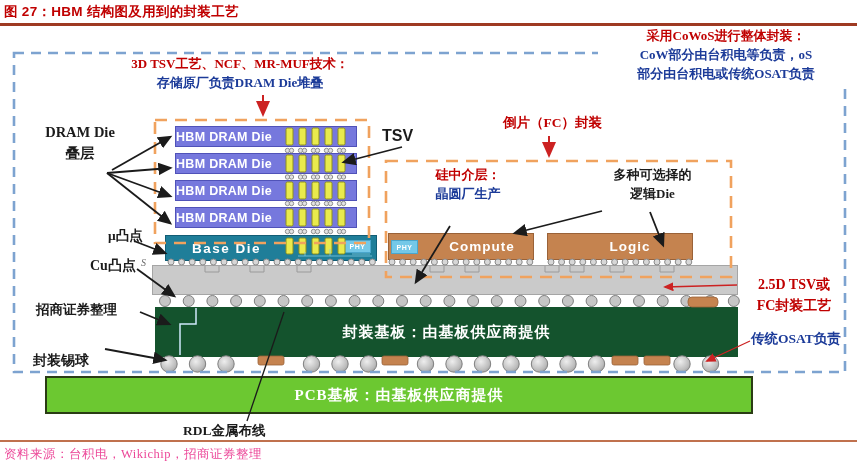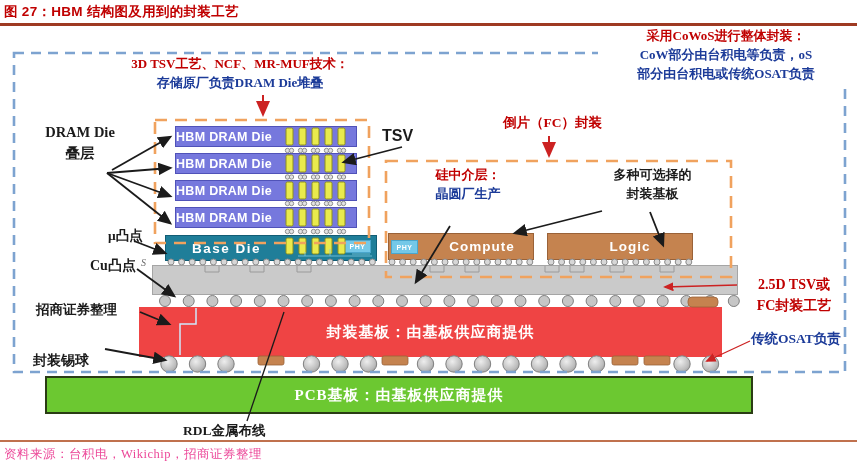--- a/index.html
+++ b/index.html
@@ -14,21 +14,21 @@
   .blk{position:absolute;display:flex;align-items:center;box-sizing:border-box;
        font-family:"Liberation Sans",sans-serif;font-weight:bold;color:#fff;}
   .dram{left:175px;width:182px;height:21px;background:#7678dd;border:1px solid #5052b8;
         font-size:12.5px;letter-spacing:.3px;}
   .base{left:165px;top:235px;width:212px;height:26px;background:#1f7e99;border:1px solid #125d75;
         font-size:13.5px;letter-spacing:1.5px;padding-left:26px;}
   .phy{background:#74c8e8;border:1px solid #4aa6cc;font-size:7px;justify-content:center;letter-spacing:.5px;}
   .odie{top:233px;width:146px;height:27px;background:#c5834f;border:1px solid #9a6238;
         font-size:13.5px;letter-spacing:1px;justify-content:center;padding-left:20px;}
   .interposer{left:152px;top:265px;width:586px;height:30px;background:#cacaca;border:1px solid #a5a5a5;}
-  .substrate{left:139px;top:307px;width:583px;height:50px;background:#ef4444;
+  .substrate{left:155px;top:307px;width:583px;height:50px;background:#14532d;
              font-family:"Liberation Serif",serif;font-size:15px;letter-spacing:1px;justify-content:center;text-align:center;}
   .pcb{left:45px;top:376px;width:708px;height:38px;background:#6cc831;border:2px solid #2a3c14;
        font-family:"Liberation Serif",serif;font-size:15px;letter-spacing:1px;justify-content:center;
        }
 
   .lbl{position:absolute;font-weight:bold;color:#1b1b1b;line-height:19px;}
   .center{text-align:center;}
   .red{color:#c00000;}
   .blue{color:#1c3b99;}
   svg.overlay{position:absolute;left:0;top:0;z-index:5;}
@@ -329,21 +329,21 @@
 
     <div class="lbl center red" style="left:480px;top:113px;width:145px;font-size:13.5px">倒片（FC）封装</div>
 
     <div class="lbl center" style="left:418px;top:165px;width:100px;font-size:13px">
       <div class="red">硅中介层：</div>
       <div class="blue">晶圆厂生产</div>
     </div>
 
     <div class="lbl center" style="left:595px;top:165px;width:115px;font-size:13px">
       <div>多种可选择的</div>
-      <div>封装基板</div>
+      <div>逻辑Die</div>
     </div>
 
     <div class="lbl center" style="left:30px;top:122px;width:100px;font-size:14.5px;line-height:21px">
       <div>DRAM Die</div>
       <div>叠层</div>
     </div>
 
     <div class="lbl" style="left:382px;top:126px;font-size:16px;font-family:'Liberation Sans',sans-serif">TSV</div>
     <div class="lbl" style="left:108px;top:226px;font-size:13.5px">μ凸点</div>
     <div class="lbl" style="left:90px;top:256px;font-size:14px">Cu凸点</div>

